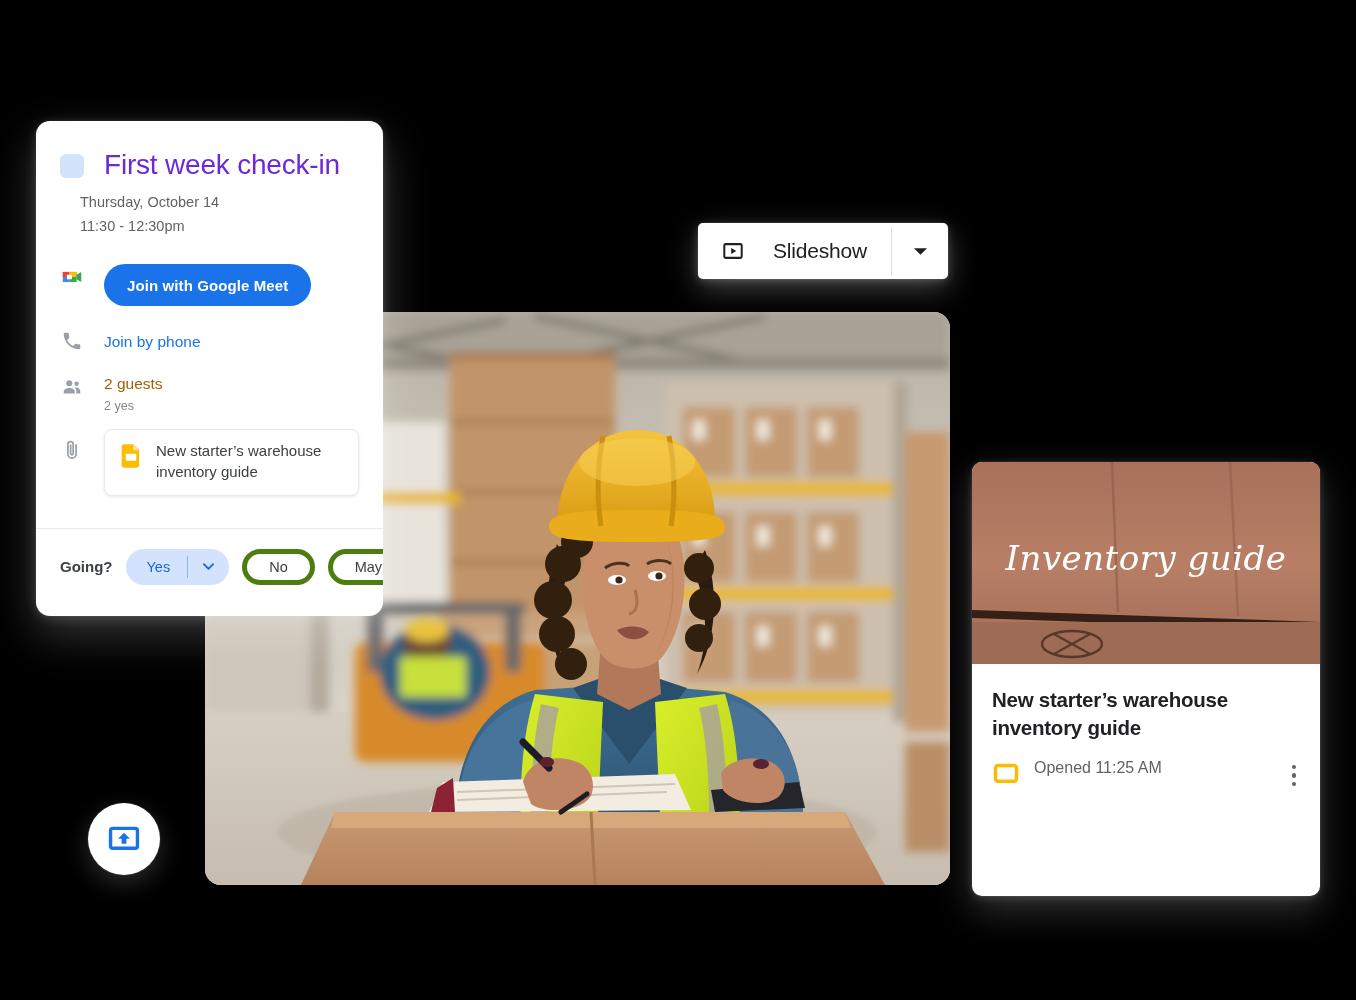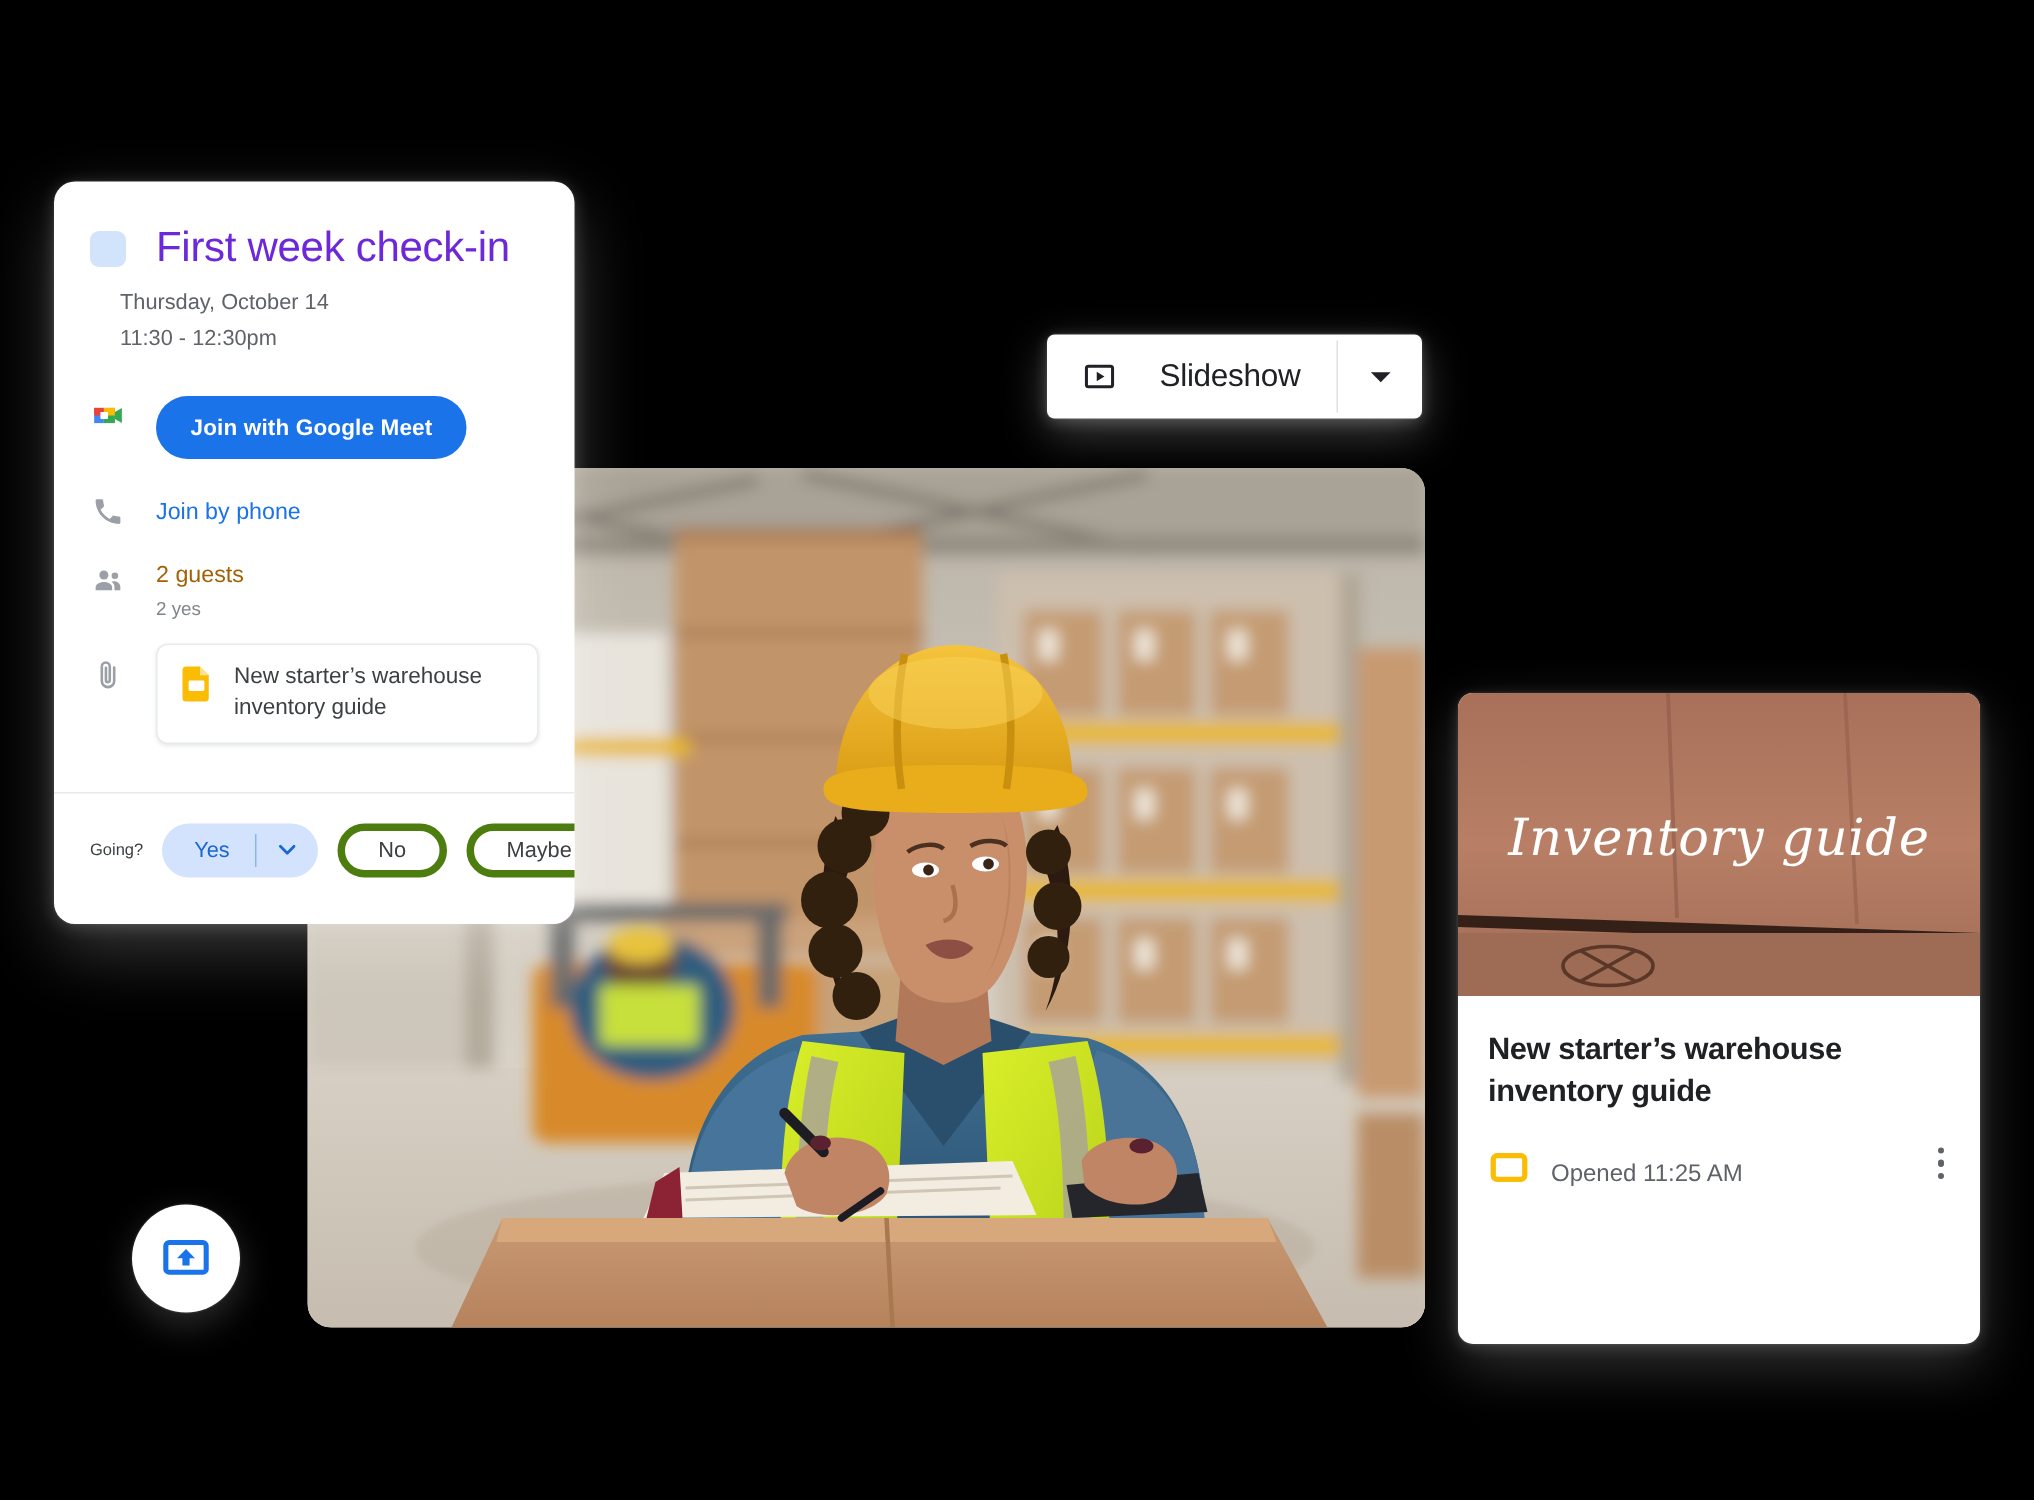--- a/index.html
+++ b/index.html
@@ -62,21 +62,21 @@
     box-shadow: 0 1px 3px rgba(60,64,67,0.12);
     max-width: 258px; cursor: pointer;
   }
   .attach-text { font-size: 15px; color: #3c4043; line-height: 1.38; }
 
   .cal-divider { height: 1px; background: #e8eaed; margin-top: 32px; }
   .rsvp {
     display: flex; align-items: center; gap: 13px;
     padding: 20px 24px 0 24px;
   }
-  .rsvp-label { font-size: 11px; color: #3c4043; }
+  .rsvp-label { font-size: 15px; color: #3c4043; font-weight: bold; }
   .pill {
     height: 36px; border: 5px solid #4d7c0f; border-radius: 18px;
     background: #fff; color: #3c4043; font-size: 14.5px;
     display: flex; align-items: center; justify-content: center;
     padding: 0 22px; cursor: pointer; font-family: "Liberation Sans", sans-serif;
   }
   .pill-yes {
     background: #d3e3fd; border: none; color: #1967d2; font-weight: 500;
     padding: 0; height: 36px; border-radius: 18px;
     display: flex; align-items: center; cursor: pointer;
@@ -128,21 +128,21 @@
                 0 2px 10px rgba(255,255,255,0.16);
   }
   .doc-thumb { width: 100%; height: 202px; position: relative; overflow: hidden; }
   .doc-thumb svg { display: block; width: 100%; height: 100%; }
   .doc-meta { padding: 22px 20px 0 20px; }
   .doc-title {
     font-size: 20.5px; color: #202124; font-weight: 600;
     line-height: 1.38; letter-spacing: -0.25px;
   }
   .doc-footer {
-    display: flex; align-items: flex-end; margin-top: 16px;
+    display: flex; align-items: flex-start; margin-top: 16px;
   }
   .doc-slides-ic { width: 28px; height: 28px; flex: none; }
   .doc-opened { font-size: 16px; color: #5f6368; margin-left: 14px; flex: 1; }
   .doc-more { display: flex; flex-direction: column; gap: 4px; align-items: center; cursor: pointer; padding: 6px 4px; }
   .doc-more span { width: 4.5px; height: 4.5px; border-radius: 50%; background: #5f6368; display: block; }
 
   
   .fab {
     position: absolute; left: 88px; top: 803px;
     width: 72px; height: 72px; border-radius: 50%;

